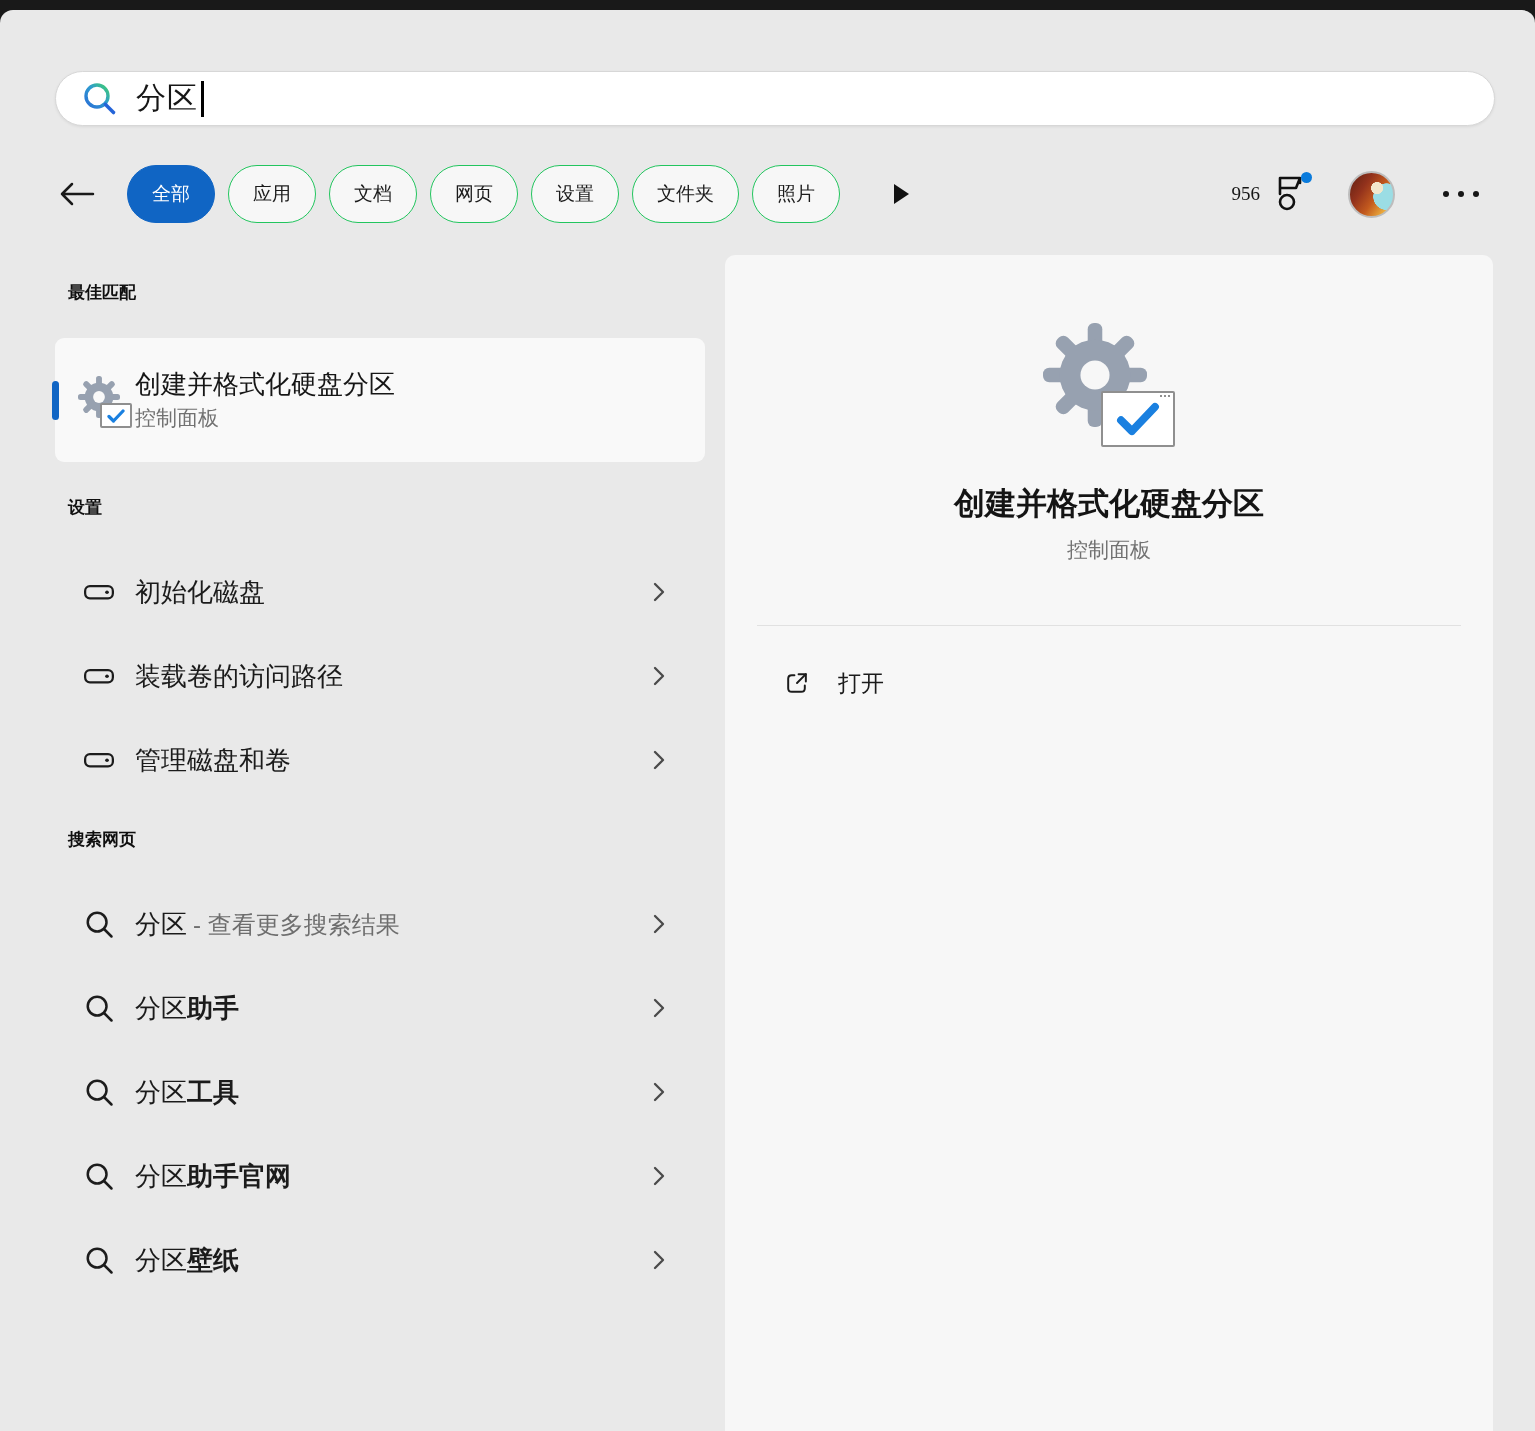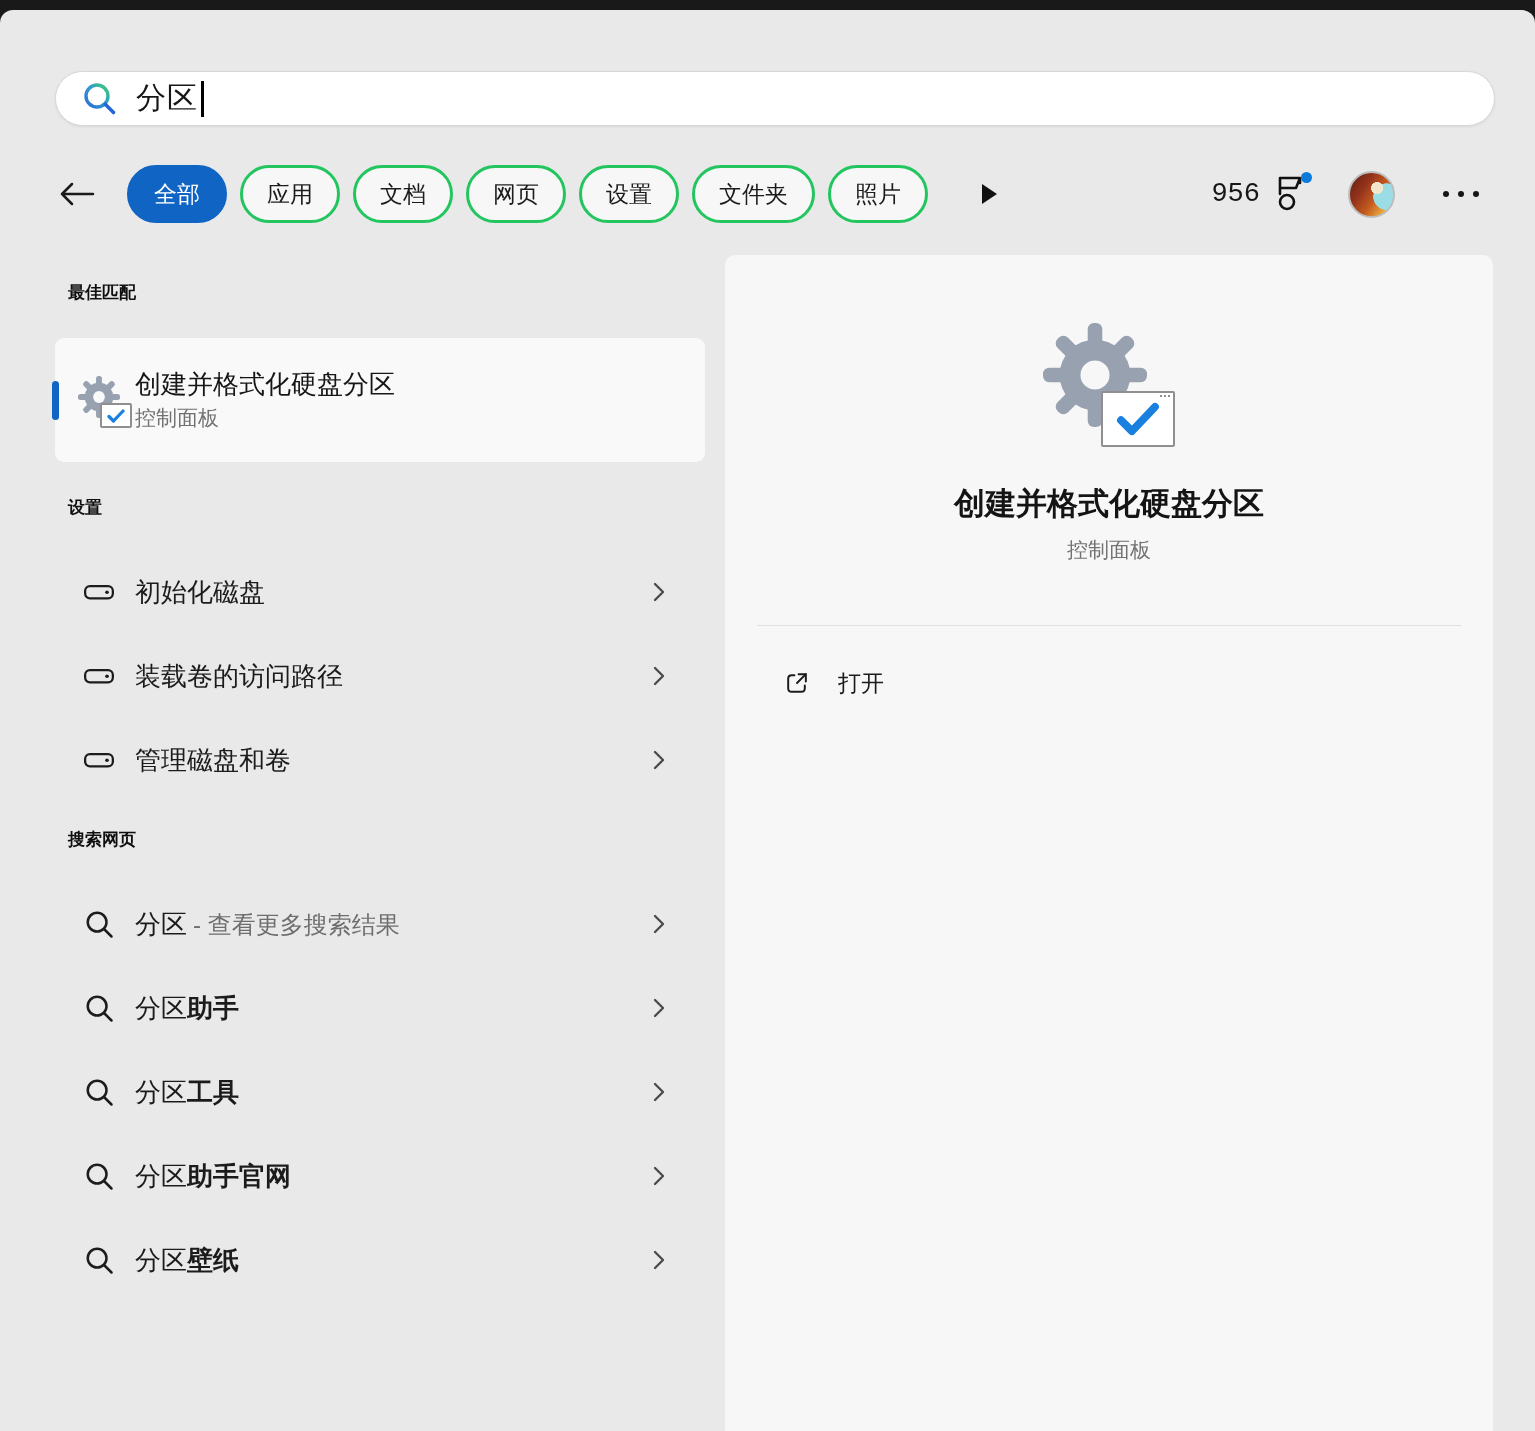--- a/index.html
+++ b/index.html
@@ -23,29 +23,29 @@
   .search-bar .q-icon{width:36px;height:36px;margin-right:18px;flex:0 0 auto;}
   .search-query{font-size:30px;color:#161616;letter-spacing:1px;}
   .caret{display:inline-block;width:3px;height:36px;background:#000;margin-left:3px;vertical-align:middle;}
   
   .toolbar{
     position:absolute;left:55px;right:50px;top:153px;height:62px;
     display:flex;align-items:center;
   }
   .back-btn{width:44px;height:44px;border:none;background:transparent;padding:0;margin-right:28px;cursor:pointer;display:flex;align-items:center;justify-content:center;}
   .pill{
-    height:58px;border-radius:29px;background:#f7f7f7;border:3px solid #22c55e;
-    padding:0 24px;font-size:23px;color:#1b1b1b;margin-right:13px;cursor:pointer;
+    height:58px;border-radius:29px;background:#f7f7f7;border:1px solid #22c55e;
+    padding:0 24px;font-size:19px;color:#1b1b1b;margin-right:13px;cursor:pointer;
     display:flex;align-items:center;font-family:Liberation Sans, sans-serif;
   }
   .pill.active{background:#1065c4;border-color:#1065c4;color:#ffffff;}
   .more-tabs{border:none;background:transparent;padding:0;margin-left:40px;cursor:pointer;display:flex;align-items:center;}
   .tb-right{margin-left:auto;display:flex;align-items:center;}
   .rewards{display:flex;align-items:center;border:none;background:transparent;padding:0;cursor:pointer;}
-  .rewards-points{font-size:27px;color:#161616;margin-right:14px;font-family:Liberation Mono, monospace;}
+  .rewards-points{font-size:19px;color:#161616;margin-right:14px;font-family:Liberation Serif, serif;}
   .rewards-glyph{position:relative;width:36px;height:40px;}
   .rewards-dot{position:absolute;top:-2px;right:-2px;width:11px;height:11px;border-radius:50%;background:#0a7bdc;}
   .avatar{
     width:47px;height:47px;border-radius:50%;margin-left:38px;cursor:pointer;border:2px solid #bdbdbd;
     background:
       radial-gradient(circle at 63% 35%, #f3e7cb 0 15%, rgba(0,0,0,0) 16%),
       radial-gradient(circle at 85% 55%, #9bdde4 0 30%, rgba(0,0,0,0) 31%),
       linear-gradient(125deg,#5d1f12 0%,#93321c 32%,#c35a1e 58%,#e9a83c 82%,#f2d379 100%);
     box-sizing:border-box;
   }

